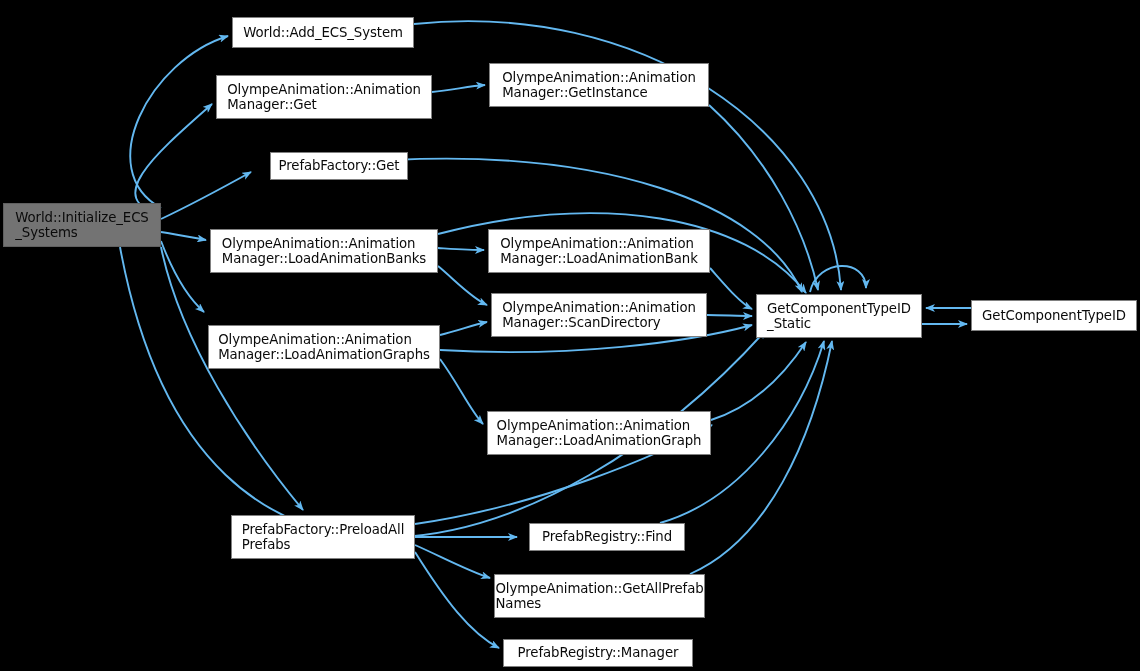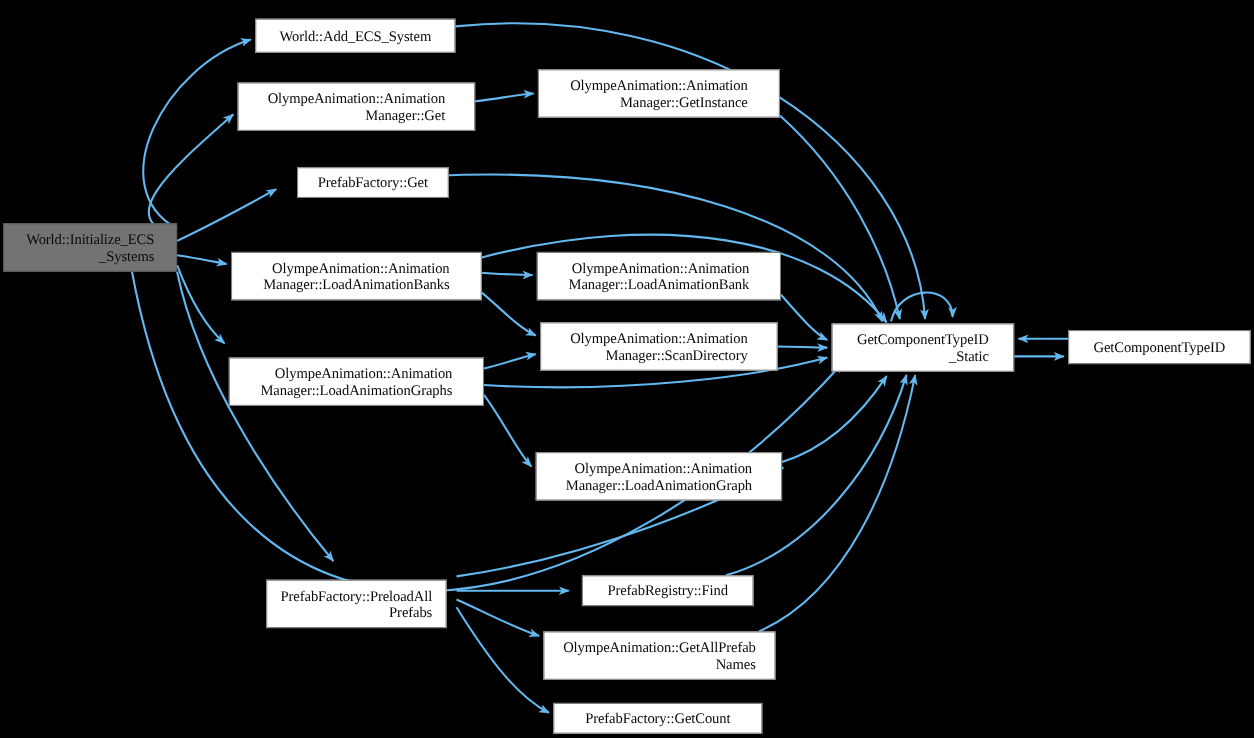--- a/index.html
+++ b/index.html
@@ -1,22 +1,22 @@
 <!DOCTYPE html>
 <html><head>
 <meta charset="utf-8">
 <style>
   html,body{margin:0;padding:0;background:#000;}
   #canvas{position:relative;width:1140px;height:671px;background:#000;overflow:hidden;
           font-family:"DejaVu Sans","Liberation Sans",sans-serif;}
   svg#edges{position:absolute;left:0;top:0;width:1140px;height:671px;}
   .node{position:absolute;box-sizing:border-box;background:#ffffff;border:1px solid #808080;
-        display:flex;align-items:center;justify-content:center;text-align:right;
+        display:flex;align-items:center;justify-content:center;text-align:left;
         color:#0a0a0a;font-size:13.3px;line-height:15.5px;letter-spacing:-0.1px;
-        padding:2px 4px;white-space:pre-line;font-family:Liberation Serif, serif;}
+        padding:2px 4px;white-space:pre-line;}
   .node.highlight{background:#737373;border:1px solid #606060;}
 </style>
 </head>
 <body>
 
 <div id="canvas">
   <svg id="edges" viewBox="0 0 1140 671">
     <defs>
       <marker id="ah" markerWidth="10" markerHeight="8" refX="9" refY="4" orient="auto" markerUnits="userSpaceOnUse">
         <path d="M0,0 L10,4 L0,8 L2.6,4 Z" fill="#63b8f0"></path>
@@ -58,31 +58,31 @@
       <div class="node highlight" style="left: 3px; top: 203px; width: 158px; height: 44px;">World::Initialize_ECS
 _Systems</div>
       <div class="node" style="left: 232px; top: 17px; width: 182px; height: 31px;">World::Add_ECS_System</div>
       <div class="node" style="left: 216px; top: 75px; width: 216px; height: 44px;">OlympeAnimation::Animation
 Manager::Get</div>
       <div class="node" style="left: 270px; top: 152px; width: 138px; height: 28px;">PrefabFactory::Get</div>
       <div class="node" style="left: 210px; top: 229px; width: 228px; height: 44px;">OlympeAnimation::Animation
 Manager::LoadAnimationBanks</div>
       <div class="node" style="left: 208px; top: 325px; width: 232px; height: 44px;">OlympeAnimation::Animation
 Manager::LoadAnimationGraphs</div>
-      <div class="node" style="left: 242px; top: 515px; width: 164px; height: 44px; margin-top: 12px;">PrefabFactory::PreloadAll
+      <div class="node" style="left: 231px; top: 515px; width: 184px; height: 44px;">PrefabFactory::PreloadAll
 Prefabs</div>
       <div class="node" style="left: 489px; top: 63px; width: 220px; height: 44px;">OlympeAnimation::Animation
 Manager::GetInstance</div>
       <div class="node" style="left: 488px; top: 229px; width: 222px; height: 44px;">OlympeAnimation::Animation
 Manager::LoadAnimationBank</div>
       <div class="node" style="left: 491px; top: 293px; width: 216px; height: 44px;">OlympeAnimation::Animation
 Manager::ScanDirectory</div>
       <div class="node" style="left: 487px; top: 411px; width: 224px; height: 44px;">OlympeAnimation::Animation
 Manager::LoadAnimationGraph</div>
       <div class="node" style="left: 529px; top: 523px; width: 156px; height: 28px;">PrefabRegistry::Find</div>
       <div class="node" style="left: 494px; top: 574px; width: 211px; height: 44px;">OlympeAnimation::GetAllPrefab
 Names</div>
-      <div class="node" style="left: 503px; top: 639px; width: 190px; height: 28px;">PrefabFactory::GetCount</div>
+      <div class="node" style="left: 503px; top: 639px; width: 190px; height: 28px;">PrefabRegistry::Manager</div>
       <div class="node" style="left: 756px; top: 294px; width: 166px; height: 44px;">GetComponentTypeID
 _Static</div>
       <div class="node" style="left: 971px; top: 300px; width: 166px; height: 31px;">GetComponentTypeID</div>
     </div>
 </div>
 
 </body></html>

